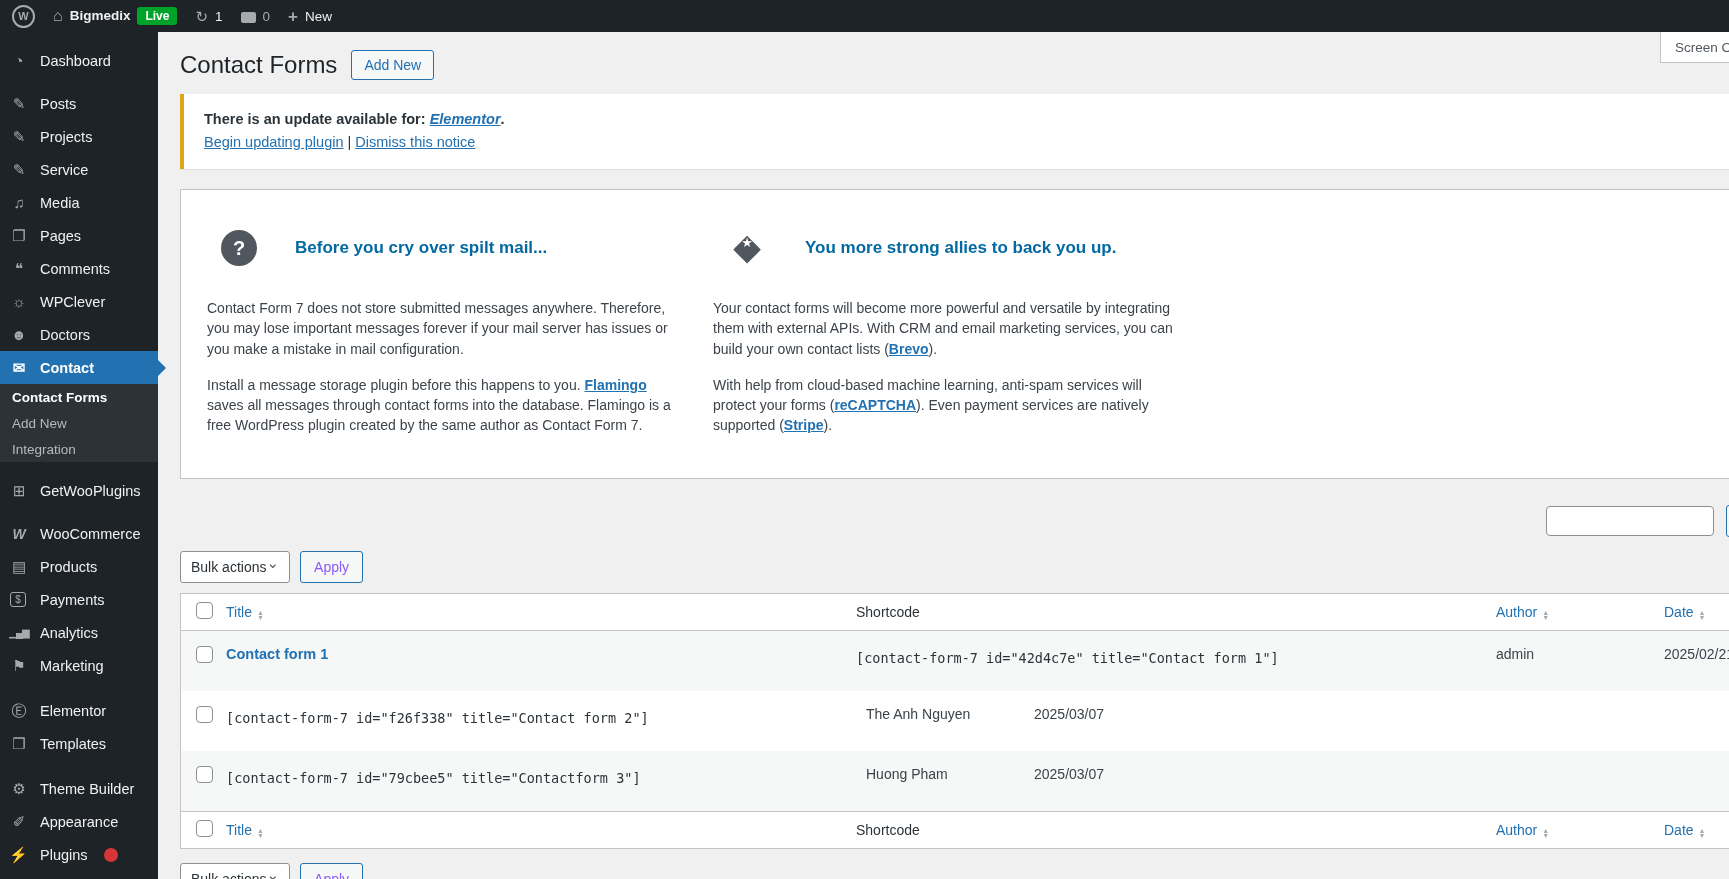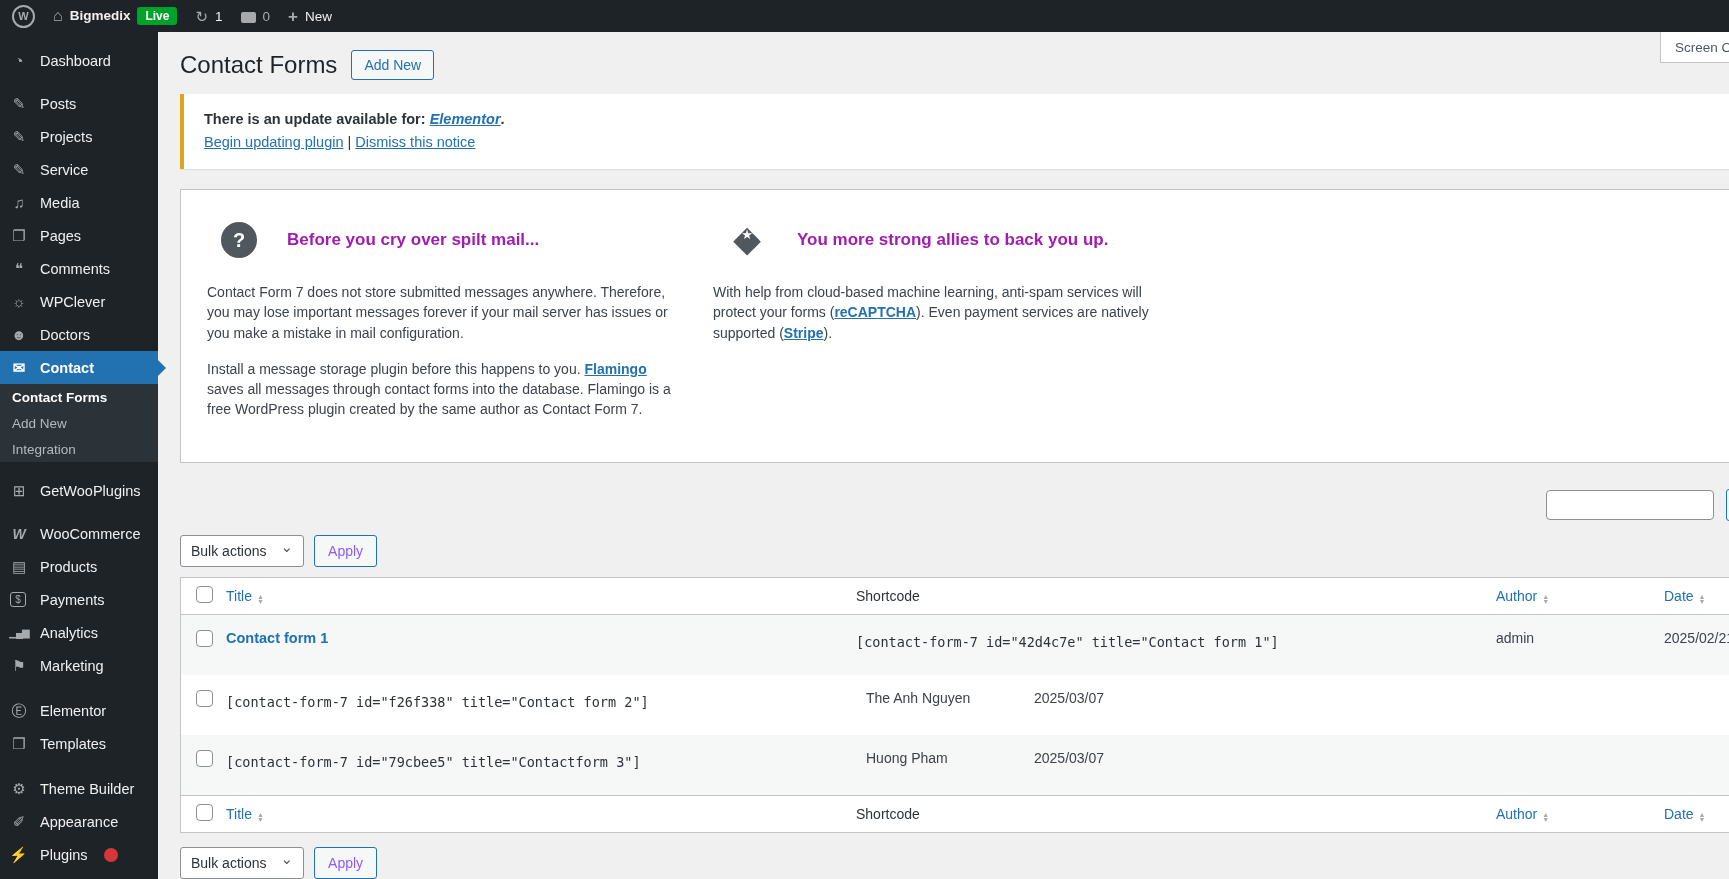--- a/index.html
+++ b/index.html
@@ -49,30 +49,30 @@
   .notice .strong{font-weight:600}
   .notice a{color:#2271b1;text-decoration:underline}
   .elementor-link{font-weight:700;font-style:italic}
 
   .panel{width:1610px;background:#fff;border:1px solid #c3c4c7;margin-top:20px;box-sizing:border-box;padding:32px 0 26px 26px;display:flex;gap:34px}
   .col{width:472px}
   .col-head{display:flex;align-items:center;gap:22px;padding-left:14px;margin-bottom:24px}
   .q-icon{width:36px;height:36px;border-radius:50%;background:#50575e;color:#fff;display:flex;align-items:center;justify-content:center;font-size:20px;font-weight:700;flex-shrink:0}
   .d-icon{position:relative;width:40px;height:36px;color:#50575e;font-size:36px;line-height:34px;text-align:center;flex-shrink:0}
   .d-icon .star{position:absolute;top:0;left:0;right:0;font-size:13px;color:#fff;line-height:26px}
-  .col h2{font-size:17px;margin:8px;color:#a21caf;font-weight:700}
+  .col h2{font-size:17px;margin:16px;color:#0369a1;font-weight:700}
   .col p{margin:0 0 16px;font-size:14px;line-height:1.45;color:#3c434a}
   .col p a{color:#2271b1;font-weight:700;text-decoration:underline}
 
   .search-row{width:1610px;display:flex;justify-content:flex-end;align-items:center;margin-top:26px;gap:12px}
   .search-input{width:168px;height:30px;border:1px solid #8c8f94;border-radius:4px;background:#fff;box-sizing:border-box;outline:none;padding:0 8px;font-size:14px}
   .search-btn{width:64px;height:32px;border:1px solid #2271b1;border-radius:3px;background:#f6f7f7;flex-shrink:0;cursor:pointer}
 
   .toolbar{display:flex;gap:10px;margin-top:14px;align-items:center}
-  .select{height:32px;background:#fff;border:1px solid #8c8f94;border-radius:3px;display:flex;align-items:center;padding:0 10px;font-size:14px;color:#2c3338;gap:14px;cursor:pointer;box-sizing:border-box}
+  .select{height:32px;background:#fff;border:1px solid #8c8f94;border-radius:3px;display:flex;align-items:center;padding:0 10px;font-size:14px;color:#2c3338;gap:0;cursor:pointer;box-sizing:border-box}
   .chevron{font-size:15px;color:#50575e;margin-top:-7px}
   .apply-btn{height:32px;border:1px solid #2271b1;border-radius:3px;background:#f6f7f7;color:#8b5cf6;padding:0 13px;font-size:14px;cursor:pointer}
 
   .list-table{width:1610px;background:#fff;border:1px solid #c3c4c7;margin-top:10px;box-sizing:border-box;font-size:14px}
   .t-row{display:flex}
   .t-head{height:36px;align-items:center;border-bottom:1px solid #c3c4c7}
   .t-foot{height:36px;align-items:center;border-top:1px solid #c3c4c7}
   .t-body-row{height:60px;align-items:flex-start}
   .t-body-row.alt{background:#f6f7f7}
   .c-cb{width:45px;padding-left:15px;box-sizing:border-box;flex-shrink:0}
@@ -237,20 +237,21 @@
           <h2>Before you cry over spilt mail...</h2>
         </div>
         <p>Contact Form 7 does not store submitted messages anywhere. Therefore, you may lose important messages forever if your mail server has issues or you make a mistake in mail configuration.</p>
         <p><span>Install a message storage plugin before this happens to you. </span><a>Flamingo</a><span> saves all messages through contact forms into the database. Flamingo is a free WordPress plugin created by the same author as Contact Form 7.</span></p>
       </div>
       <div class="col">
         <div class="col-head">
           <span class="d-icon"><span>◆</span><span class="star">★</span></span>
           <h2>You more strong allies to back you up.</h2>
         </div>
+        <p><span>Your contact forms will become more powerful and versatile by integrating them with external APIs. With CRM and email marketing services, you can build your own contact lists (</span><a>Brevo</a><span>).</span></p>
         <p><span>With help from cloud-based machine learning, anti-spam services will protect your forms (</span><a>reCAPTCHA</a><span>). Even payment services are natively supported (</span><a>Stripe</a><span>).</span></p>
       </div>
     </div>
 
     <div class="search-row">
       <input class="search-input" type="text" style="">
       <button class="search-btn"></button>
     </div>
 
     <div class="toolbar">

